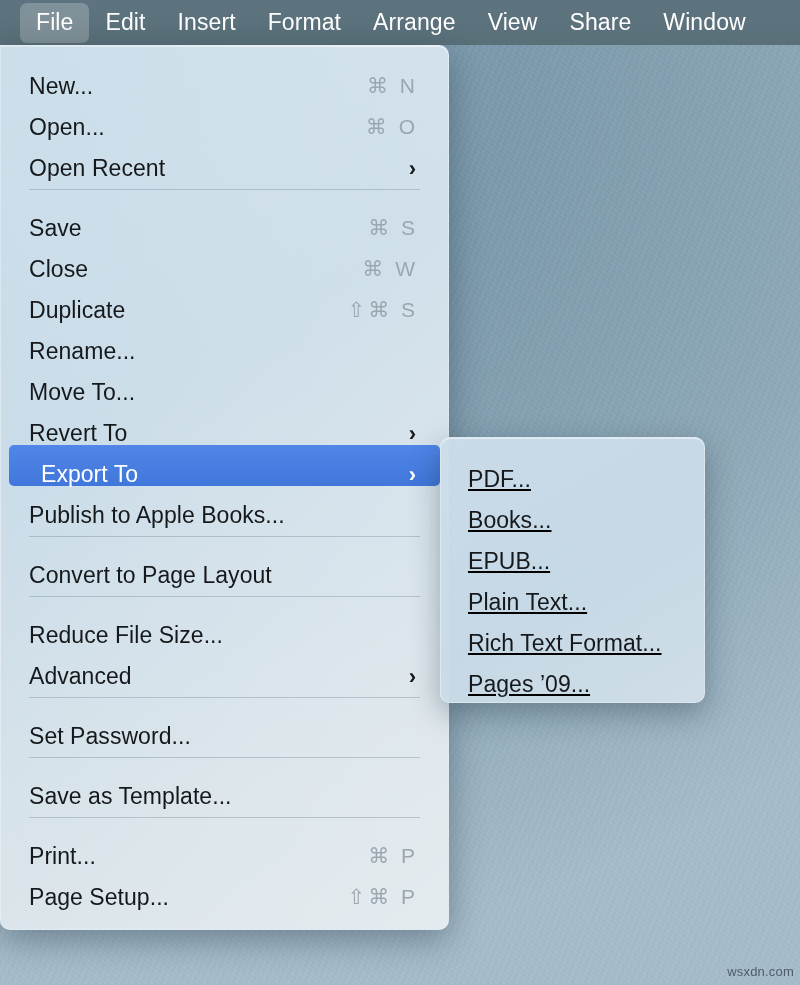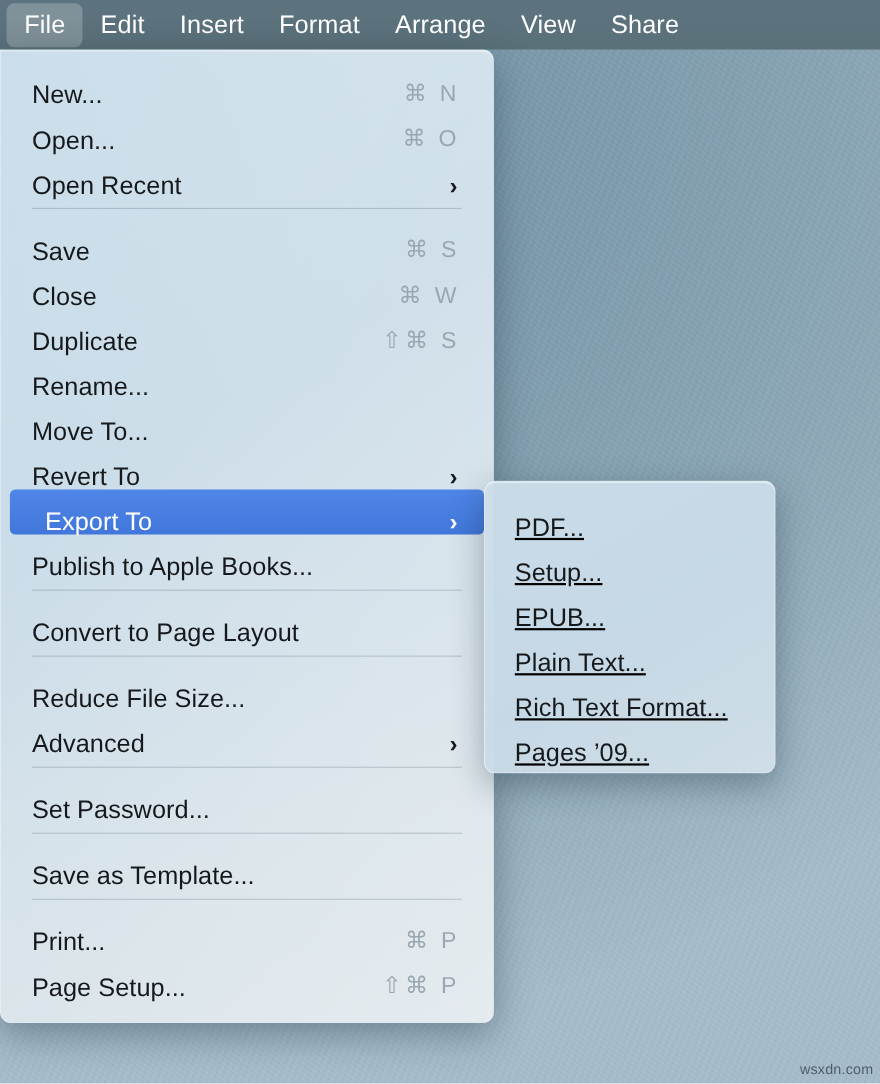--- a/index.html
+++ b/index.html
@@ -22,21 +22,21 @@
       repeating-linear-gradient(37deg, rgba(255,255,255,0.018) 0 2px, rgba(0,0,0,0.012) 2px 4px),
       repeating-linear-gradient(113deg, rgba(255,255,255,0.014) 0 3px, rgba(0,0,0,0.010) 3px 6px);
     pointer-events:none;
   }
 
   
   #menubar{
     position:absolute; top:0; left:0; width:800px; height:45px;
     background:linear-gradient(180deg,#5d737f 0%,#5a7079 100%);
     display:flex; align-items:center;
-    padding-left:6px;
+    padding-left:20px;
     z-index:5;
   }
   .mb-item{
     position:relative;
     color:#ffffff;
     font-size:23px;
     line-height:1;
     padding:8px 16px 9px 16px;
     border-radius:7px;
     white-space:nowrap;
@@ -142,20 +142,21 @@
 <div id="desktop">
 
   <div id="menubar">
       <div class="mb-item active">File</div>
       <div class="mb-item">Edit</div>
       <div class="mb-item">Insert</div>
       <div class="mb-item">Format</div>
       <div class="mb-item">Arrange</div>
       <div class="mb-item">View</div>
       <div class="mb-item">Share</div>
+      <div class="mb-item">Window</div>
     </div>
 
   <div id="file-menu">
       <div class="menu-row">
         <span class="label">New...</span>
         <span class="spacer"></span>
         <span class="shortcut">⌘ N</span>
       </div>
       <div class="menu-row">
         <span class="label">Open...</span>
@@ -242,21 +243,21 @@
         <span class="shortcut">⇧⌘ P</span>
       </div>
     </div>
 
   <div id="export-submenu">
       <div class="menu-row">
         <span class="label">PDF...</span>
         <span class="spacer"></span>
       </div>
       <div class="menu-row">
-        <span class="label">Setup...</span>
+        <span class="label">Books...</span>
         <span class="spacer"></span>
       </div>
       <div class="menu-row">
         <span class="label">EPUB...</span>
         <span class="spacer"></span>
       </div>
       <div class="menu-row">
         <span class="label">Plain Text...</span>
         <span class="spacer"></span>
       </div>

